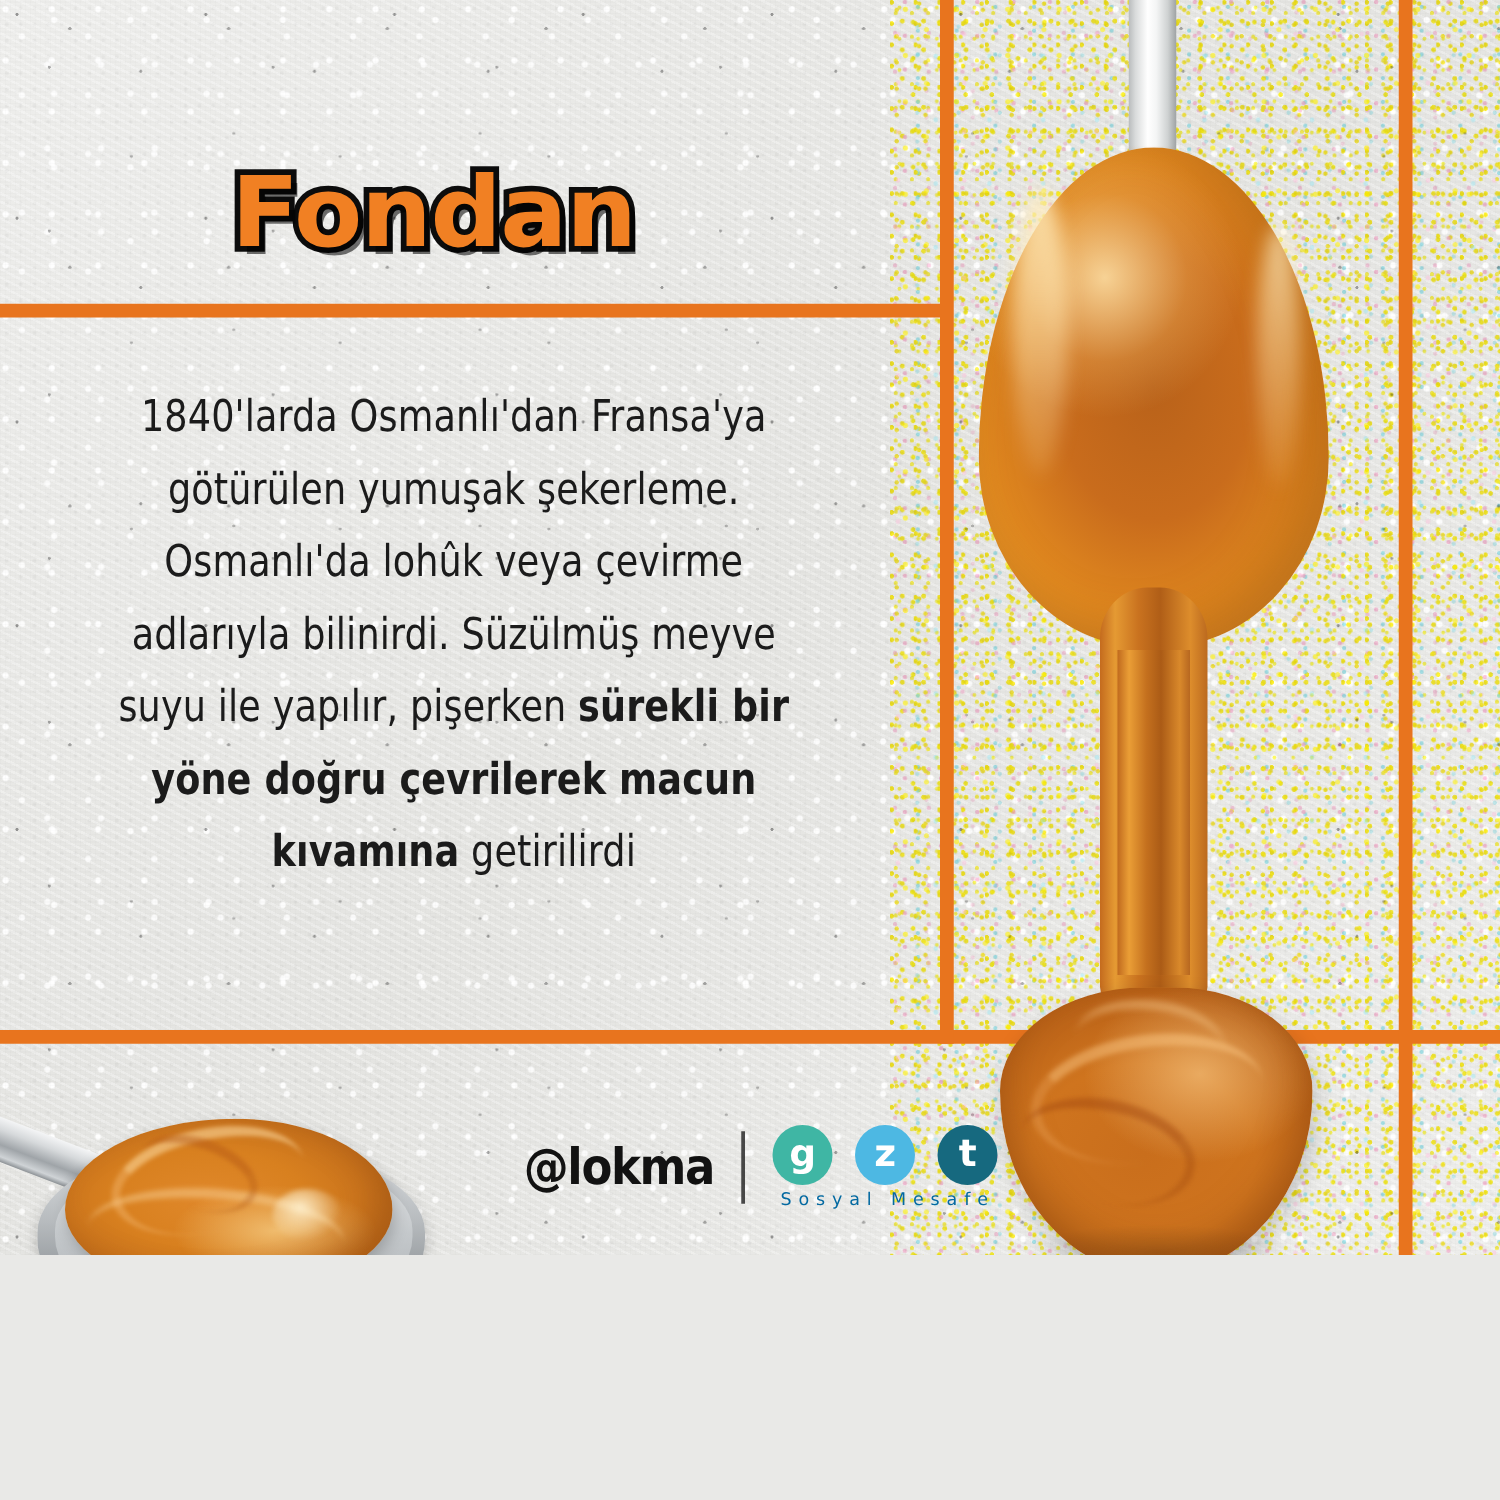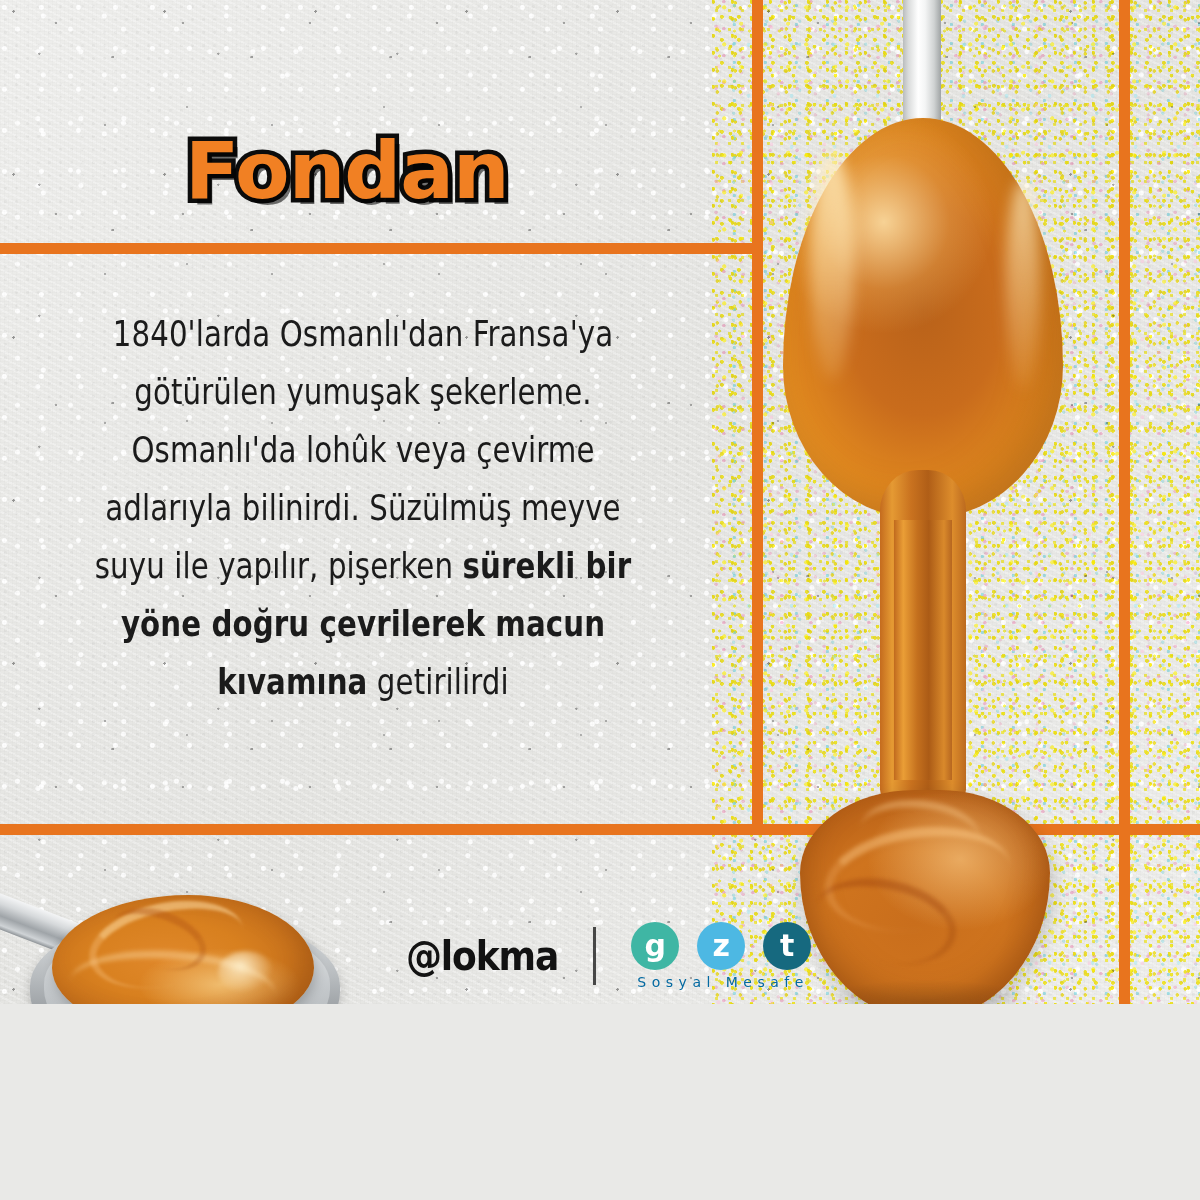--- a/index.html
+++ b/index.html
@@ -261,22 +261,22 @@
   }
   .fondant-gloss{
     position:absolute;left:258px;top:96px;width:56px;height:42px;
     border-radius:50%;
     background:radial-gradient(ellipse at 40% 35%, rgba(255,245,215,.85) 0%, rgba(255,230,180,0) 70%);
     filter:blur(2px);
   }
 
   
   .footer{
-    position:absolute;left:0;right:0;bottom:14px;
-    display:flex;align-items:center;justify-content:center;gap:35px;
+    position:absolute;left:0;right:0;bottom:36px;
+    display:flex;align-items:center;justify-content:center;gap:22px;
   }
   .handle{
     font-family:"DejaVu Sans", sans-serif;
     font-weight:bold;
     font-size:40px;
     letter-spacing:-1.2px;
     color:#121212;
     transform:scaleX(.9);
     transform-origin:right center;
   }

